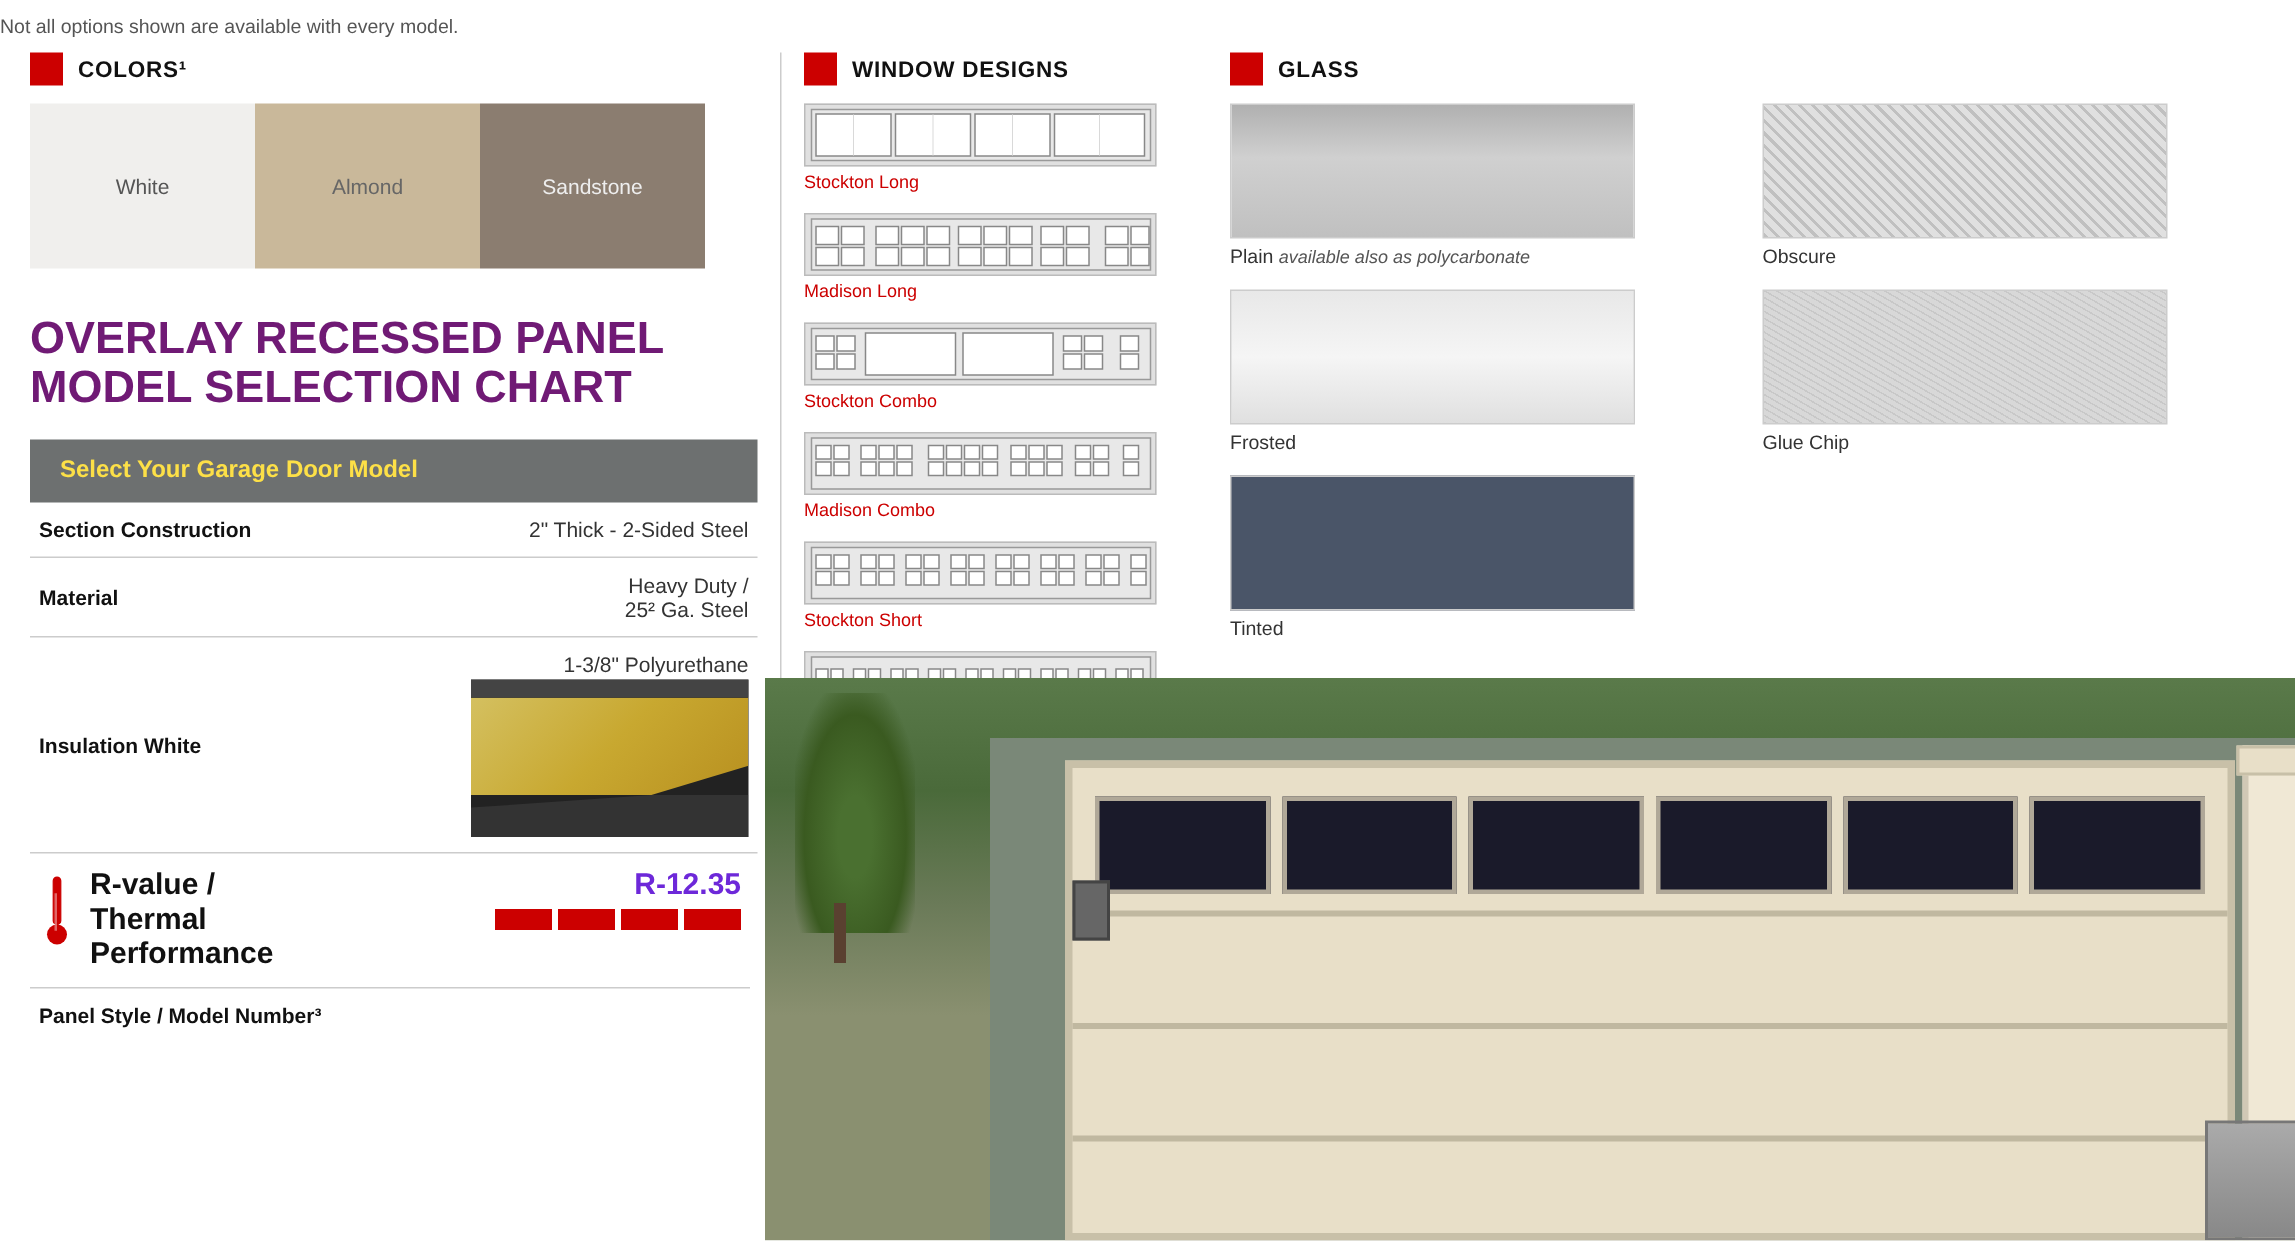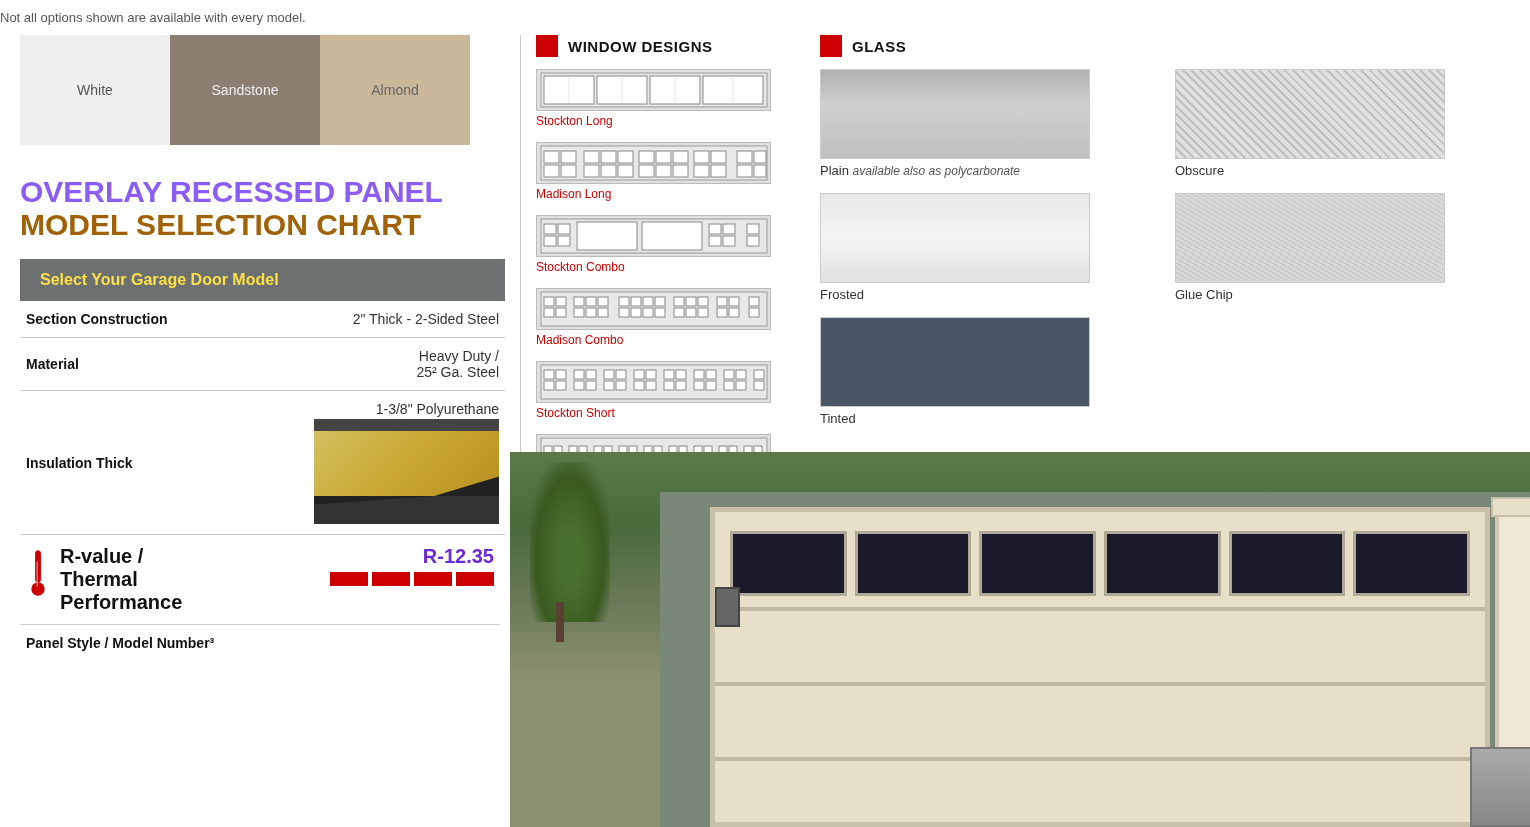--- a/index.html
+++ b/index.html
@@ -69,28 +69,28 @@
     .swatch-white { background: #f0efed; }
     .swatch-almond { background: #c9b89a; color: #666; }
     .swatch-sandstone { background: #8b7d70; color: #eee; }
 
     .overlay-title-block {
       margin-bottom: 18px;
     }
     .overlay-line1 {
       font-size: 30px;
       font-weight: bold;
-      color: #8b5cf6;
+      color: #701a75;
       text-transform: uppercase;
       line-height: 1.1;
     }
     .overlay-line2 {
       font-size: 30px;
       font-weight: 900;
-      color: #a16207;
+      color: #701a75;
       text-transform: uppercase;
       line-height: 1.1;
     }
 
     .select-bar {
       background: #6d7070;
       color: #fde047;
       font-size: 16px;
       font-weight: bold;
       padding: 12px 20px;
@@ -306,30 +306,34 @@
   </style>
 </head>
 <body>
 
 <div class="disclaimer">Not all options shown are available with every model.</div>
 
 <div class="main-layout">
 
   <div class="left-column">
 
+    <div class="section-header">
+      <div class="red-square"></div>
+      <span class="section-title">COLORS¹</span>
+    </div>
 
     <div class="colors-grid">
       <div class="color-swatch swatch-white">
         <span>White</span>
       </div>
+      <div class="color-swatch swatch-almond">
+        <span>Almond</span>
+      </div>
       <div class="color-swatch swatch-sandstone">
         <span>Sandstone</span>
-      </div>
-      <div class="color-swatch swatch-almond">
-        <span>Almond</span>
       </div>
     </div>
 
     <div class="overlay-title-block">
       <div class="overlay-line1">OVERLAY RECESSED PANEL</div>
       <div class="overlay-line2">MODEL SELECTION CHART</div>
     </div>
 
     <div class="select-bar">Select Your Garage Door Model</div>
 
@@ -339,21 +343,21 @@
         <td class="spec-label">Section Construction</td>
         <td class="spec-value">2" Thick - 2-Sided Steel</td>
       </tr>
       <tr>
         <td class="spec-label">Material</td>
         <td class="spec-value">
           Heavy Duty /<br>25² Ga. Steel
         </td>
       </tr>
       <tr>
-        <td class="spec-label">Insulation Thick</td>
+        <td class="spec-label">Insulation White</td>
         <td class="spec-value">
           <div>1-3/8" Polyurethane</div>
           <div class="insulation-cross">
             <div class="insul-layer-top"></div>
             <div class="insul-layer-foam"></div>
             <div class="insul-layer-bottom"></div>
           </div>
         </td>
       </tr>
     </tbody>

